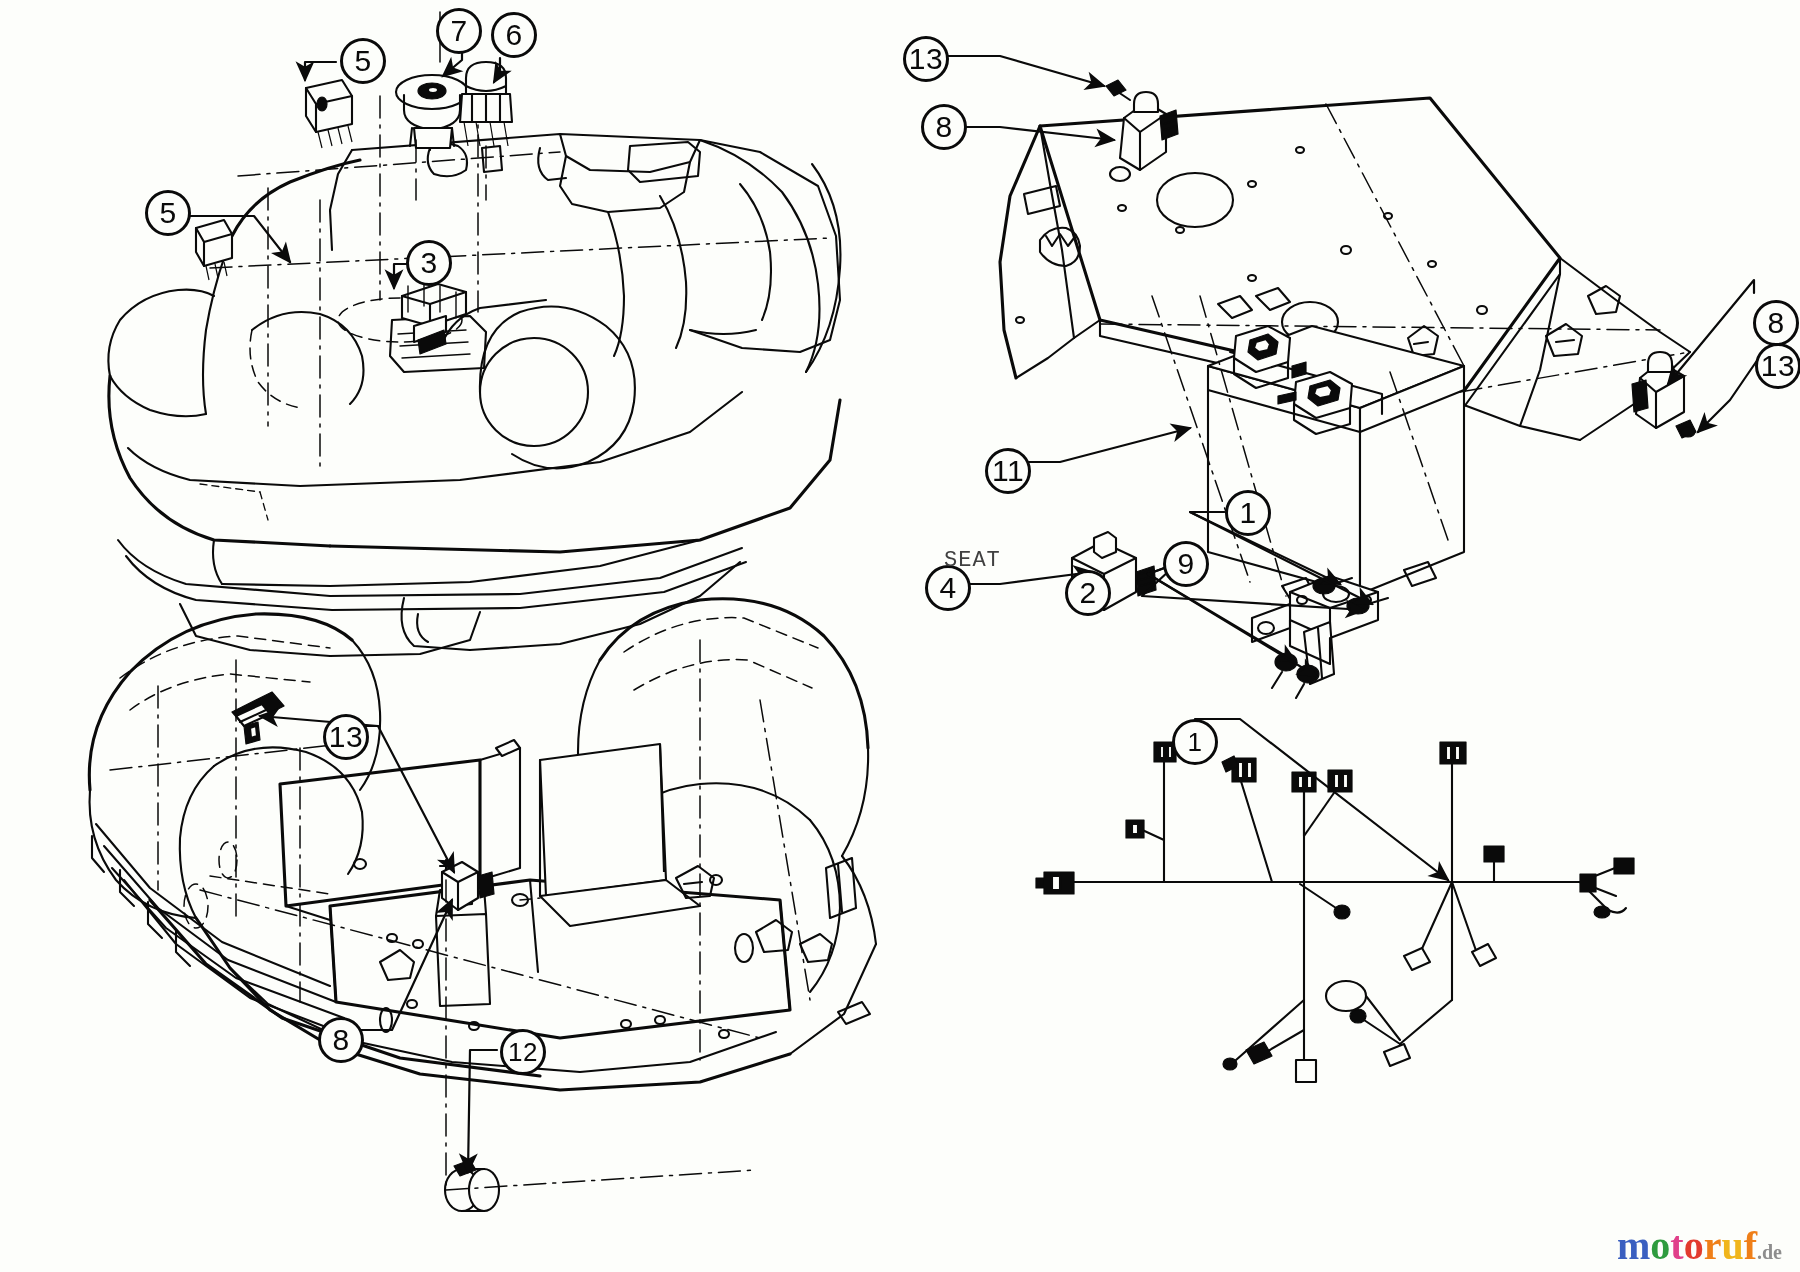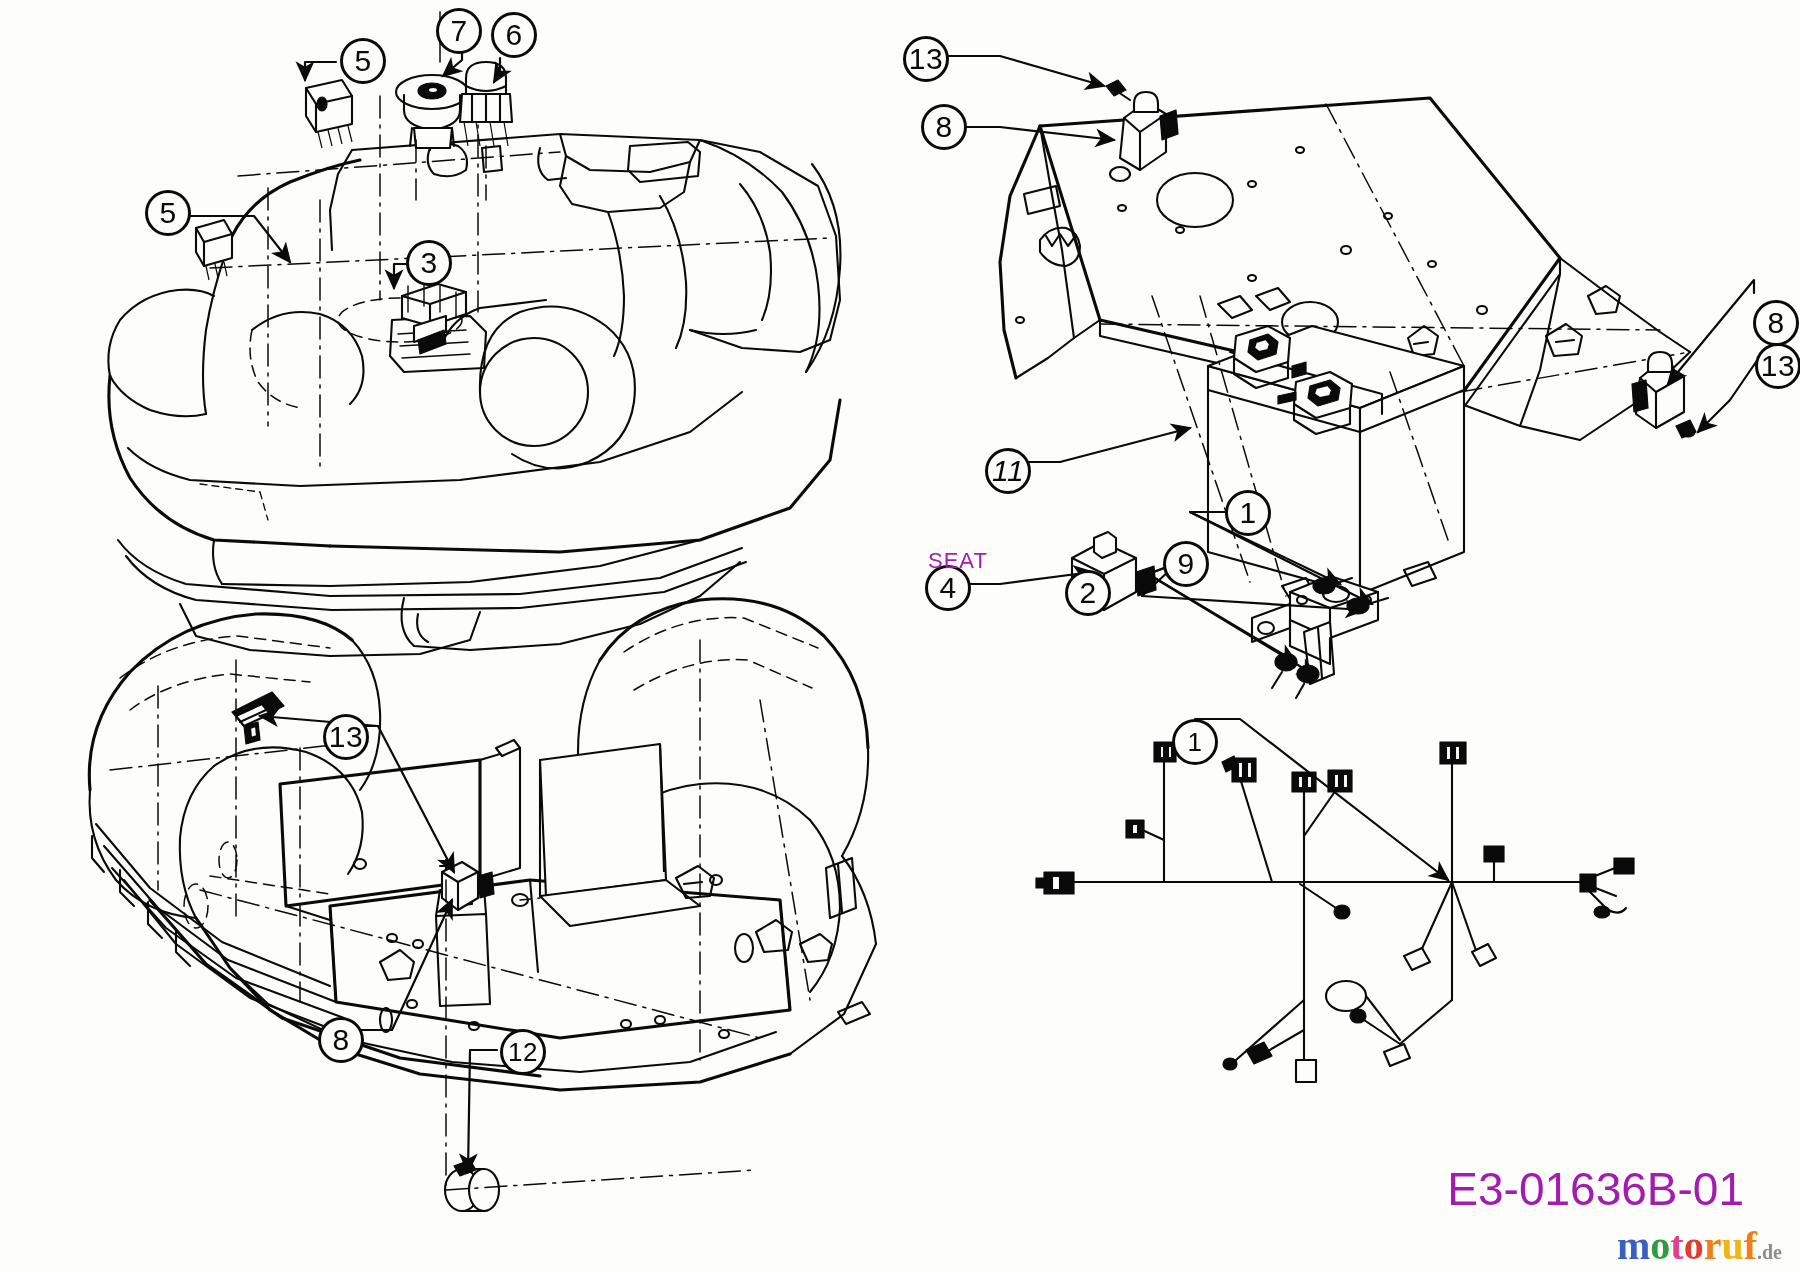--- a/index.html
+++ b/index.html
@@ -32,25 +32,26 @@
     line-height:1;
     letter-spacing:.5px;
     box-sizing:border-box;
     z-index:6;
     user-select:none;
   }
 
   
   .txtlabel{
     position:absolute;
-    color:#a21caf;
-    font-family:Liberation Sans, sans-serif;
+    color:#404040;
+    font-family:Liberation Mono, monospace;
     letter-spacing:1px;
     z-index:6;
     white-space:nowrap;
+    margin-left:16px;
   }
   #seat-label{font-size:22px;}
   #drawing-number{
     font-size:46px;
     letter-spacing:0px;
     right:56px;
     bottom:56px;
     left:auto;
     top:auto;
   }
@@ -575,37 +576,36 @@
   <div class="balloon" style="left:491px;top:12px;width:46px;height:46px;">6</div>
 
   <div class="balloon" style="left:145px;top:190px;width:46px;height:46px;">5</div>
 
   <div class="balloon" style="left:406px;top:240px;width:46px;height:46px;">3</div>
 
   <div class="balloon" style="left:1753px;top:300px;width:46px;height:46px;">8</div>
 
   <div class="balloon" style="left:1755px;top:343px;width:46px;height:46px;">13</div>
 
-  <div class="balloon" style="left:985px;top:448px;width:46px;height:46px;font-style:italic;">11</div>
+  <div class="balloon" style="left:985px;top:448px;width:46px;height:46px;">11</div>
 
   <div class="balloon" style="left:1225px;top:490px;width:46px;height:46px;">1</div>
 
   <div class="balloon" style="left:1163px;top:541px;width:46px;height:46px;">9</div>
 
   <div class="balloon" style="left:925px;top:565px;width:46px;height:46px;">4</div>
 
   <div class="balloon" style="left:1065px;top:570px;width:46px;height:46px;">2</div>
 
   <div class="balloon" style="left:323px;top:714px;width:46px;height:46px;">13</div>
 
   <div class="balloon" style="left:1172px;top:719px;width:46px;height:46px;font-size:26px;">1</div>
 
   <div class="balloon" style="left:318px;top:1017px;width:46px;height:46px;">8</div>
 
   <div class="balloon" style="left:500px;top:1029px;width:46px;height:46px;font-size:26px;">12</div>
 
   <div class="txtlabel" id="seat-label" style="left:928px;top:548px;">SEAT</div>
 
-  <div class="txtlabel" id="drawing-number">E3-01636B-01</div>
 
   <div id="watermark"><span class="g" style="color: rgb(58, 95, 192);">m</span><span class="g" style="color: rgb(46, 155, 62);">o</span><span class="g" style="color: rgb(224, 64, 138);">t</span><span class="g" style="color: rgb(226, 59, 46);">o</span><span class="g" style="color: rgb(239, 127, 24);">r</span><span class="g" style="color: rgb(240, 181, 28);">u</span><span class="g" style="color: rgb(239, 127, 24);">f</span><span class="suffix" style="color: rgb(141, 141, 141);">.de</span></div>
 
 </div>
 
 </body></html>

